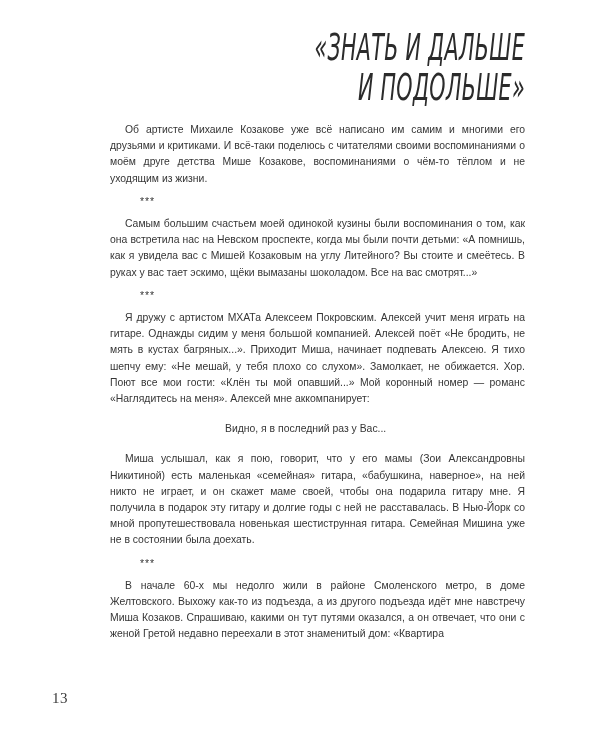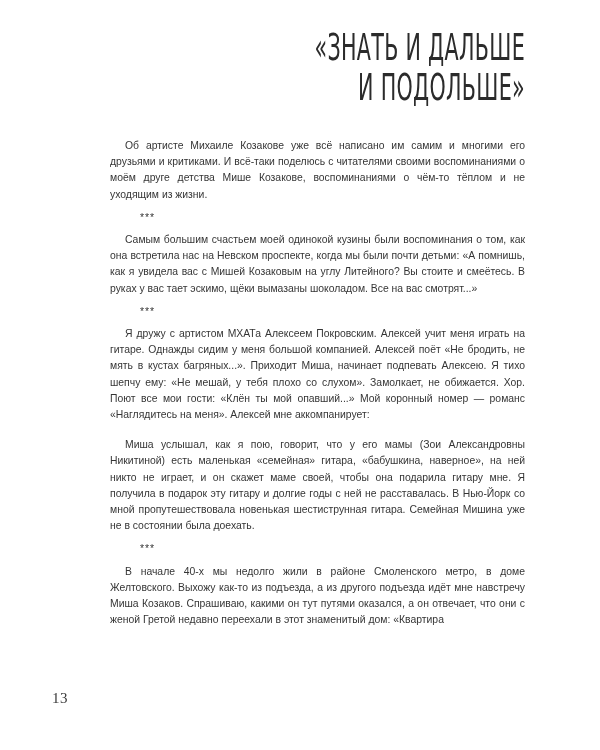--- a/index.html
+++ b/index.html
@@ -23,38 +23,39 @@
     height: 750px;
   }
 
   
   .title-block {
     position: absolute;
     left: 110px;
     right: 75px;
     top: 28px;
     text-align: right;
+    font-style: italic;
   }
   .title-line {
     font-family: "Liberation Sans Narrow", "DejaVu Sans Condensed", "Liberation Sans", sans-serif;
     font-size: 37px;
     line-height: 40px;
     font-weight: 400;
     letter-spacing: 0.5px;
     color: #2b2b2b;
     transform: scaleX(0.62);
     transform-origin: right center;
     white-space: nowrap;
   }
 
   
   .content {
     position: absolute;
     left: 110px;
-    top: 138px;
+    top: 122px;
     width: 415px;
   }
 
   p.para {
     margin: 0 0 0 0;
     font-size: 10.4px;
     line-height: 16.2px;
     text-align: justify;
     text-indent: 15px;
     color: #353535;
@@ -114,25 +115,26 @@
 
     <div class="sep"><span>***</span></div>
 
     <p class="para">Самым большим счастьем моей одинокой кузины были воспоминания о том, как она встретила нас на Невском проспекте, когда мы были почти детьми: «А помнишь, как я увидела вас с Мишей Козаковым на углу Литейного? Вы стоите и смеётесь. В руках у вас тает эскимо, щёки вымазаны шоколадом. Все на вас смотрят...»</p>
 
     <div class="sep"><span>***</span></div>
 
     <p class="para">Я дружу с артистом МХАТа Алексеем Покровским. Алексей учит меня играть на гитаре. Однажды сидим у меня большой компанией. Алексей поёт «Не бродить, не мять в кустах багряных...». Приходит Миша, начинает подпевать Алексею. Я тихо шепчу ему: «Не мешай, у тебя плохо со слухом». Замолкает, не обижается. Хор. Поют все мои гости: «Клён ты мой опавший...» Мой коронный номер — романс «Наглядитесь на меня». Алексей мне аккомпанирует:</p>
 
     <div class="verse">
+      <div class="verse-line">Видно, я в последний раз у Вас...</div>
     </div>
 
     <p class="para">Миша услышал, как я пою, говорит, что у его мамы (Зои Александровны Никитиной) есть маленькая «семейная» гитара, «бабушкина, наверное», на ней никто не играет, и он скажет маме своей, чтобы она подарила гитару мне. Я получила в подарок эту гитару и долгие годы с ней не расставалась. В Нью-Йорк со мной пропутешествовала новенькая шестиструнная гитара. Семейная Мишина уже не в состоянии была доехать.</p>
 
     <div class="sep"><span>***</span></div>
 
-    <p class="para last-left">В начале 40-х мы недолго жили в районе Смоленского метро, в доме Желтовского. Выхожу как-то из подъезда, а из другого подъезда идёт мне навстречу Миша Козаков. Спрашиваю, какими он тут путями оказался, а он отвечает, что они с женой Гретой недавно переехали в этот знаменитый дом: «Квартира</p>
+    <p class="para last-left">В начале 60-х мы недолго жили в районе Смоленского метро, в доме Желтовского. Выхожу как-то из подъезда, а из другого подъезда идёт мне навстречу Миша Козаков. Спрашиваю, какими он тут путями оказался, а он отвечает, что они с женой Гретой недавно переехали в этот знаменитый дом: «Квартира</p>
 
   </div>
 
   <div class="folio">13</div>
 
 </div>
 
 </body></html>

